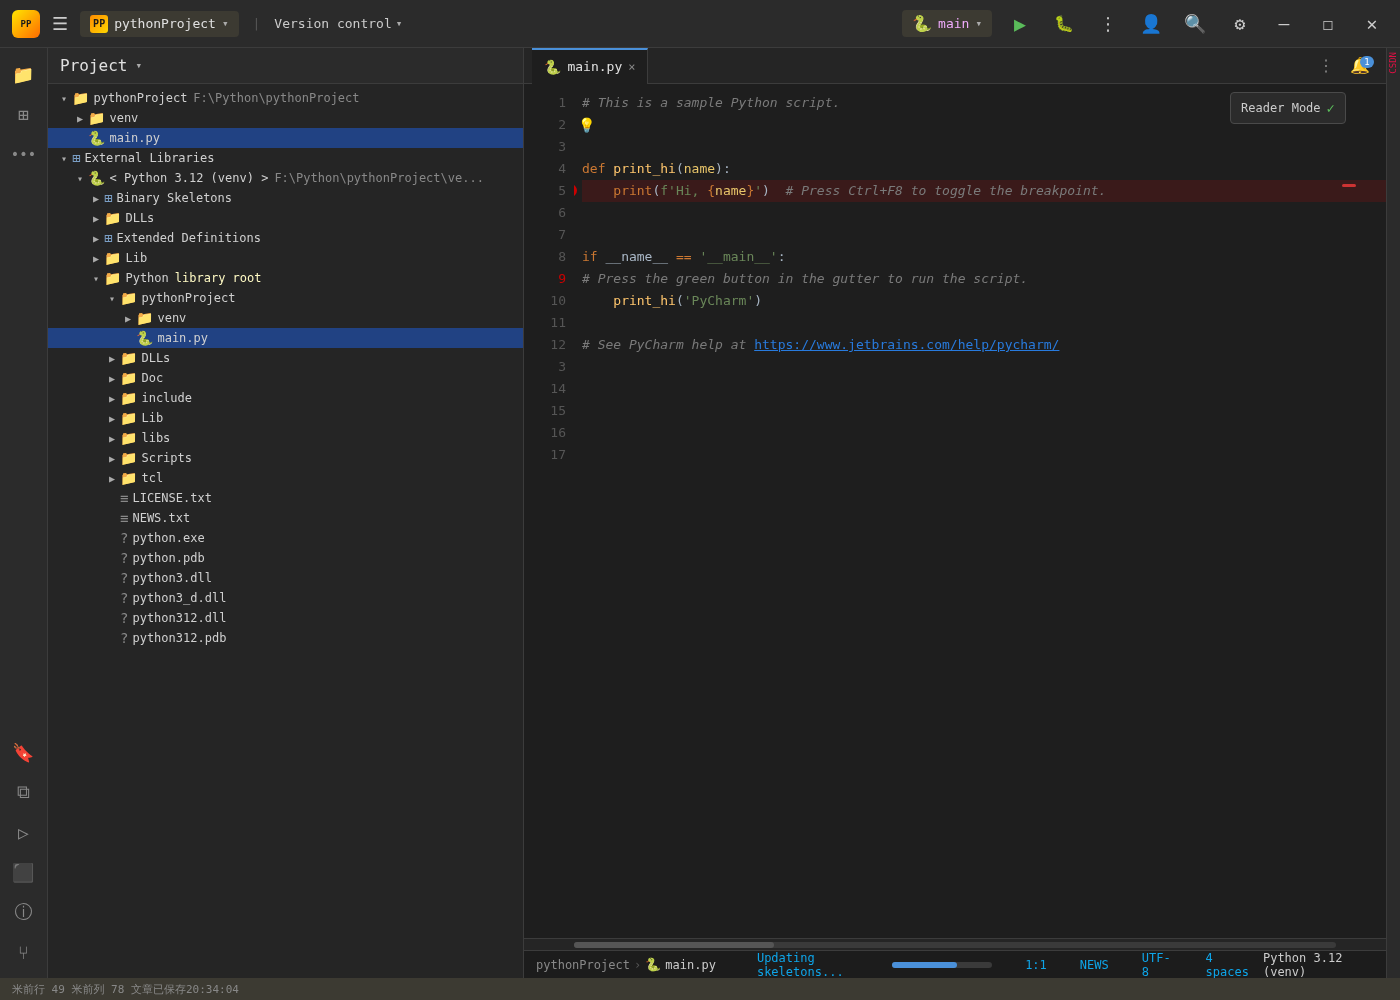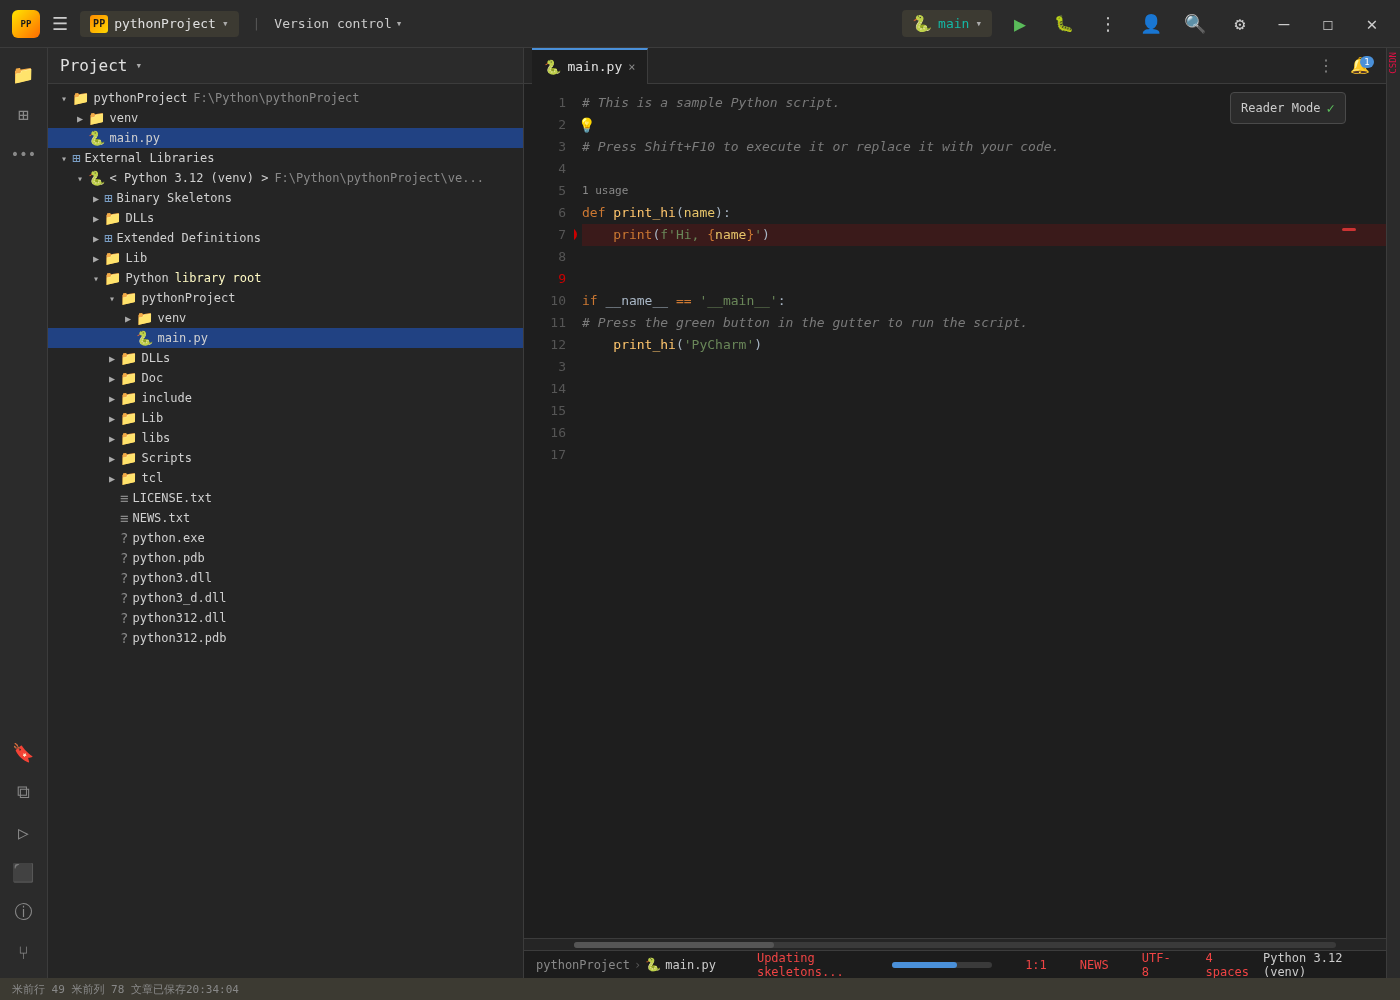--- a/index.html
+++ b/index.html
@@ -52,21 +52,21 @@
     .tb-chevron { color: #aaa; font-size: 11px; }
     .tb-separator { color: #555; margin: 0 2px; }
     .tb-version-ctrl { display: flex; align-items: center; gap: 4px; cursor: pointer; color: #ccc; }
     .tb-spacer { flex: 1; }
     .tb-run-config {
       display: flex; align-items: center; gap: 6px;
       background: #3c3a32; border-radius: 4px;
       padding: 4px 10px; cursor: pointer;
     }
     .tb-snake-icon { font-size: 16px; }
-    .tb-run-name { color: #14b8a6; }
+    .tb-run-name { color: #f0abfc; }
     .tb-icon-btn {
       width: 32px; height: 32px; display: flex; align-items: center;
       justify-content: center; cursor: pointer; border-radius: 4px;
       color: #ccc; font-size: 18px;
     }
     .run-btn { color: #5abb5a; font-size: 20px; }
     .debug-btn { color: #cc7832; font-size: 16px; }
 
     
     #main-area {
@@ -305,21 +305,21 @@
       display: flex; align-items: center; gap: 8px;
     }
     .progress-bar-container {
       width: 120px; height: 6px;
       background: #3a3a3a; border-radius: 3px;
     }
     .progress-bar-fill {
       height: 6px; background: #4a90d9;
       border-radius: 3px; width: 65%;
     }
-    .status-item { color: #ef4444; margin-left: 25px; }
+    .status-item { color: #0ea5e9; margin-left: 25px; }
     .status-python { color: #ccc; }
 
     
     #bottom-label {
       background: #3c3a32;
       height: 22px;
       display: flex;
       align-items: center;
       padding: 0 12px;
       font-size: 11px;
@@ -649,39 +649,33 @@
         </div>
 
         <div class="code-line">
           <span class="c-comment"># This is a sample Python script.</span>
         </div>
 
         <div class="code-line" style="position:relative;">
           <span style="position:absolute;left:-4px;font-size:14px;">💡</span>
         </div>
 
-        <div class="code-line">
-          <span class="c-comment"># Press Shift+F10 to execute it or replace it with your code.</span>
-        </div>
 
 
         <div class="code-line"></div>
 
-        <div class="code-line">
-          <span class="usage-label">1 usage</span>
-        </div>
 
         <div class="code-line">
           <span class="c-keyword">def </span><span class="c-func">print_hi</span><span class="c-plain">(</span><span class="c-param">name</span><span class="c-plain">):</span>
         </div>
 
 
         <div class="code-line breakpoint-line" style="position:relative;">
           <span style="position:absolute;left:-18px;top:4px;width:13px;height:13px;background:#cc0000;border-radius:50%;display:inline-block;"></span>
-          <span class="c-plain">    </span><span class="c-builtin">print</span><span class="c-plain">(</span><span class="c-string">f'Hi, </span><span style="color:#cc7832;">{</span><span class="c-param">name</span><span style="color:#cc7832;">}</span><span class="c-string">'</span><span class="c-plain">)</span>
+          <span class="c-plain">    </span><span class="c-builtin">print</span><span class="c-plain">(</span><span class="c-string">f'Hi, </span><span style="color:#cc7832;">{</span><span class="c-param">name</span><span style="color:#cc7832;">}</span><span class="c-string">'</span><span class="c-plain">)</span><span class="c-comment">  # Press Ctrl+F8 to toggle the breakpoint.</span>
           <span style="position:absolute;right:30px;top:4px;width:14px;height:3px;background:#cc3333;border-radius:2px;"></span>
         </div>
 
         <div class="code-line"></div>
 
         <div class="code-line"></div>
 
         <div class="code-line" style="position:relative;">
           
           <span class="c-keyword">if </span><span class="c-plain">__name__</span><span class="c-keyword"> == </span><span class="c-string">'__main__'</span><span class="c-plain">:</span>
@@ -690,20 +684,23 @@
         <div class="code-line">
           <span class="c-comment"># Press the green button in the gutter to run the script.</span>
         </div>
 
         <div class="code-line">
           <span class="c-plain">    </span><span class="c-func">print_hi</span><span class="c-plain">(</span><span class="c-string">'PyCharm'</span><span class="c-plain">)</span>
         </div>
 
         <div class="code-line"></div>
 
+        <div class="code-line">
+          <span class="c-comment"># See PyCharm help at </span><span class="c-link">https://www.jetbrains.com/help/pycharm/</span>
+        </div>
 
         <div class="code-line"></div>
       </div>
     </div>
 
     <div id="editor-hscrollbar">
       <div class="hscroll-track">
         <div class="hscroll-thumb"></div>
       </div>
     </div>

